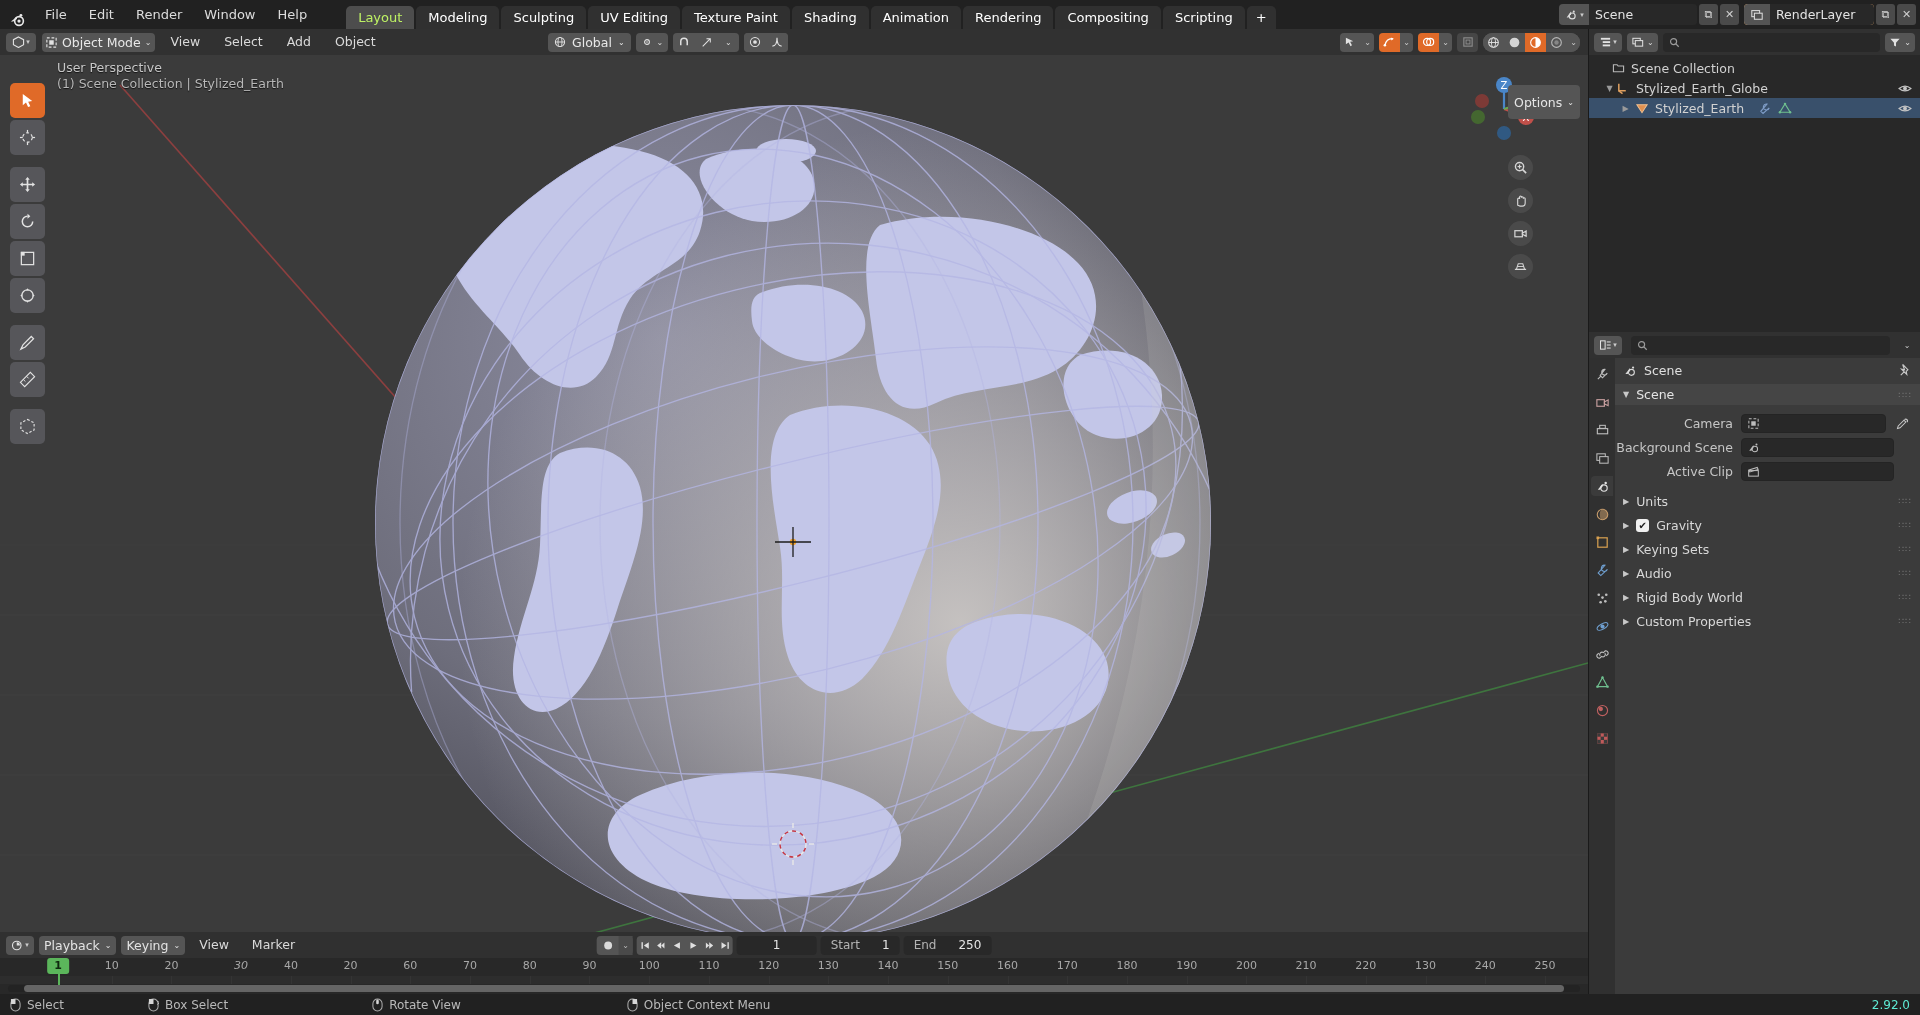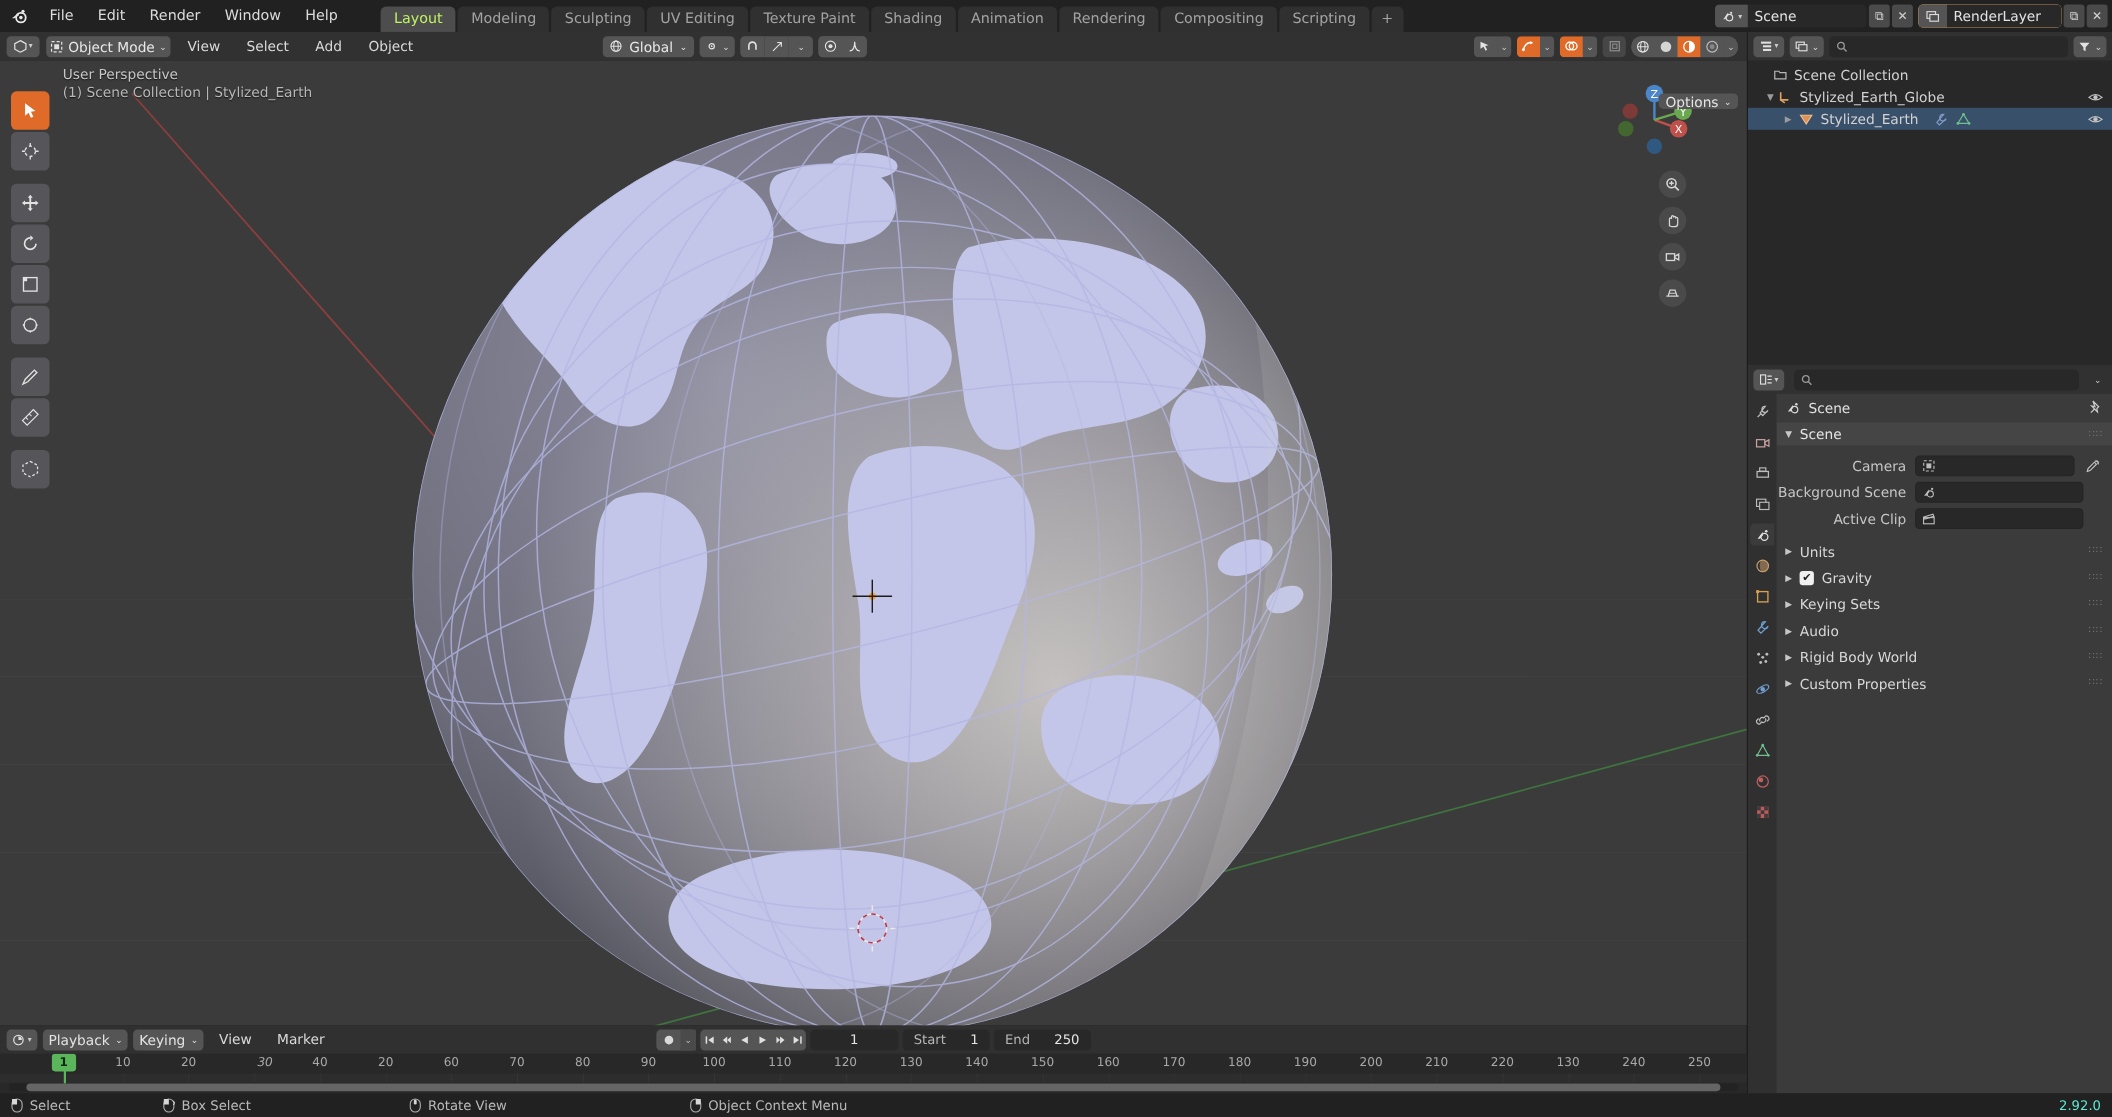--- a/index.html
+++ b/index.html
@@ -6,26 +6,26 @@
   html,body{
     width:1920px;height:1015px;overflow:hidden;
     background:#1d1d1d;
     font-family:"DejaVu Sans","Liberation Sans",sans-serif;
     font-size:13px;color:#e5e5e5;
     -webkit-font-smoothing:antialiased;
   }
   .app{position:relative;width:1920px;height:1015px;display:flex;flex-direction:column;}
 
   
-  .topbar{height:29px;background:#212121;display:flex;align-items:center;flex:0 0 29px;position:relative;}
+  .topbar{height:29px;background:#212121;display:flex;align-items:flex-end;flex:0 0 29px;position:relative;}
   .blender-logo{width:34px;display:flex;align-items:center;justify-content:center;}
   .menu-item{padding:0 11px;height:29px;line-height:29px;font-size:13px;color:#dcdcdc;cursor:default;}
   .ws-tabs{display:flex;align-items:flex-end;height:29px;margin-left:28px;}
   .ws-tab{
-    padding:0 12px;height:23px;line-height:23px;font-size:13px;color:#a3a3a3;
+    padding:0 12px;height:23px;line-height:23px;font-size:13px;color:#ffffff;
     background:#303030;margin-right:2px;border-radius:5px 5px 0 0;align-self:flex-end;
   }
   .ws-tab.active{background:#4d4d4d;color:#bef264;}
   .ws-tab.plus{padding:0 9px;}
   .topbar-right{margin-left:auto;display:flex;align-items:center;height:29px;padding-right:4px;gap:2px;}
   .scene-field{display:flex;align-items:center;height:21px;background:#282828;border-radius:4px;overflow:hidden;}
   .scene-icobtn{width:30px;height:21px;background:#545454;display:flex;align-items:center;justify-content:center;gap:2px;}
   .scene-name{padding:0 10px 0 6px;height:21px;line-height:21px;background:#282828;font-size:12.5px;color:#e3e3e3;min-width:108px;}
   .mini-btn{width:19px;height:21px;background:#4a4a4a;display:flex;align-items:center;justify-content:center;font-size:11px;color:#d0d0d0;border-radius:3px;}
   .vl-field{display:flex;align-items:center;height:21px;background:#fdba74;border-radius:4px;overflow:hidden;margin-left:3px;}
@@ -52,21 +52,21 @@
   .snap-btn.last{border-radius:0 4px 4px 0;}
   .prop-group{display:flex;align-items:center;height:19px;border-radius:4px;background:#555;}
   .vp-hdr-right{position:absolute;right:8px;display:flex;align-items:center;gap:5px;}
   .vis-group{display:flex;align-items:center;height:19px;background:#3a3a3a;border-radius:4px;overflow:hidden;}
   .vis-btn{width:21px;height:19px;display:flex;align-items:center;justify-content:center;background:#555;}
   .vis-btn.on{background:#e06a28;}
   .vis-arrow{width:13px;height:19px;background:#555;display:flex;align-items:center;justify-content:center;font-size:8px;color:#ccc;}
   .shade-group{display:flex;align-items:center;height:19px;border-radius:9px;overflow:hidden;background:#555;}
   .shade-btn{width:21px;height:19px;display:flex;align-items:center;justify-content:center;background:#555;}
   .shade-btn.on{background:#e06a28;}
-  .options-box{position:absolute;right:8px;top:30px;display:flex;align-items:center;height:14px;background:#555;border-radius:4px;padding:0 6px;gap:5px;font-size:12.5px;color:#e5e5e5;}
+  .options-box{position:absolute;right:8px;top:30px;display:flex;align-items:center;height:34px;background:#555;border-radius:4px;padding:0 6px;gap:5px;font-size:12.5px;color:#e5e5e5;}
 
   
   .viewport{flex:1;position:relative;background:#3b3b3b;overflow:hidden;min-height:0;}
   .vp-text{position:absolute;left:57px;top:5px;font-size:12.5px;color:#c8c8c8;line-height:16px;text-shadow:0 1px 1px rgba(0,0,0,.7);}
   .vp-text .l2{color:#b8b8b8;}
   .toolbar{position:absolute;left:10px;top:28px;width:35px;background:transparent;display:flex;flex-direction:column;gap:2px;}
   .tool-btn{width:35px;height:35px;background:#56565a;border-radius:5px;display:flex;align-items:center;justify-content:center;}
   .tool-btn.active{background:#e06a28;}
   .tool-sep{height:8px;}
   .gizmo{position:absolute;right:48px;top:18px;width:72px;height:72px;}

